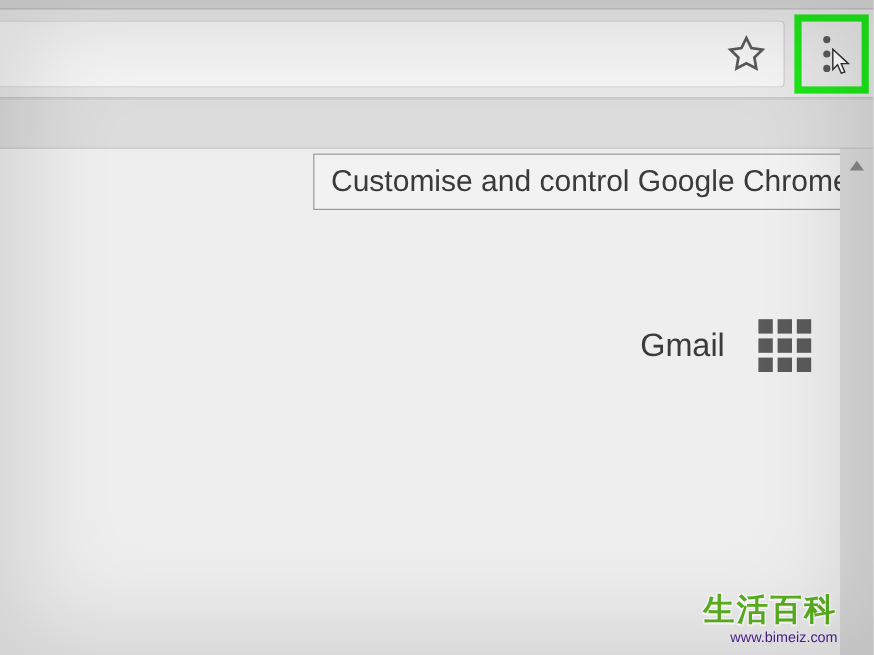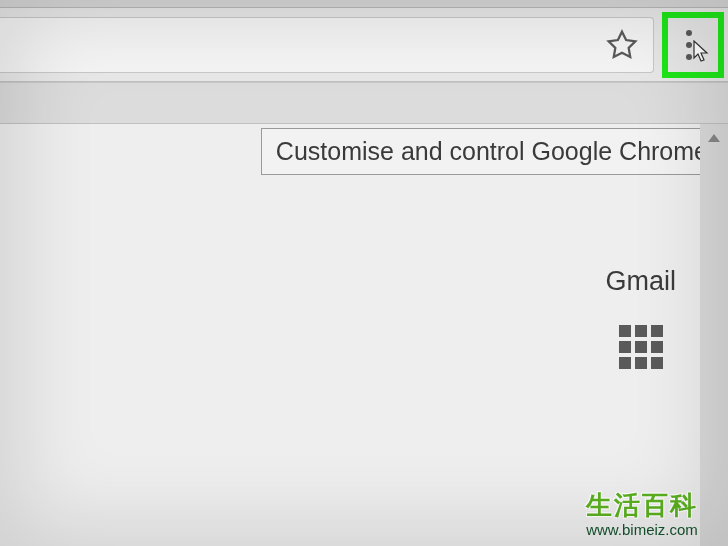--- a/index.html
+++ b/index.html
@@ -103,21 +103,20 @@
       bottom: 0;
       background: #eeeeee;
     }
     .nav-links {
       position: absolute;
       top: 266px;
       right: 52px;
       display: flex;
       align-items: center;
       gap: 28px;
-      flex-direction: column;
     }
     .nav-link {
       font-size: 27px;
       color: #3a3a3a;
       cursor: pointer;
     }
     .apps-grid {
       display: grid;
       grid-template-columns: repeat(3, 12px);
       grid-template-rows: repeat(3, 12px);
@@ -142,32 +141,32 @@
       height: 28px;
       display: flex;
       align-items: center;
       justify-content: center;
       color: #7a7a7a;
     }
     .watermark {
       position: absolute;
       bottom: 8px;
       right: 30px;
-      text-align: center;
+      text-align: right;
     }
     .watermark-main {
       font-size: 26px;
       font-weight: bold;
       color: #5bb020;
       text-shadow: 1px 1px 0 #fff, -1px -1px 0 #fff, 1px -1px 0 #fff, -1px 1px 0 #fff;
       letter-spacing: 2px;
     }
     .watermark-sub {
-      font-size: 15px;
-      color: #14532d;
+      font-size: 12px;
+      color: #4c1d95;
       margin-top: -2px;
     }
     .vignette {
       position: absolute;
       inset: 0;
       pointer-events: none;
       box-shadow: inset 0 0 80px 20px rgba(0,0,0,0.12);
     }
   </style>
 </head>

